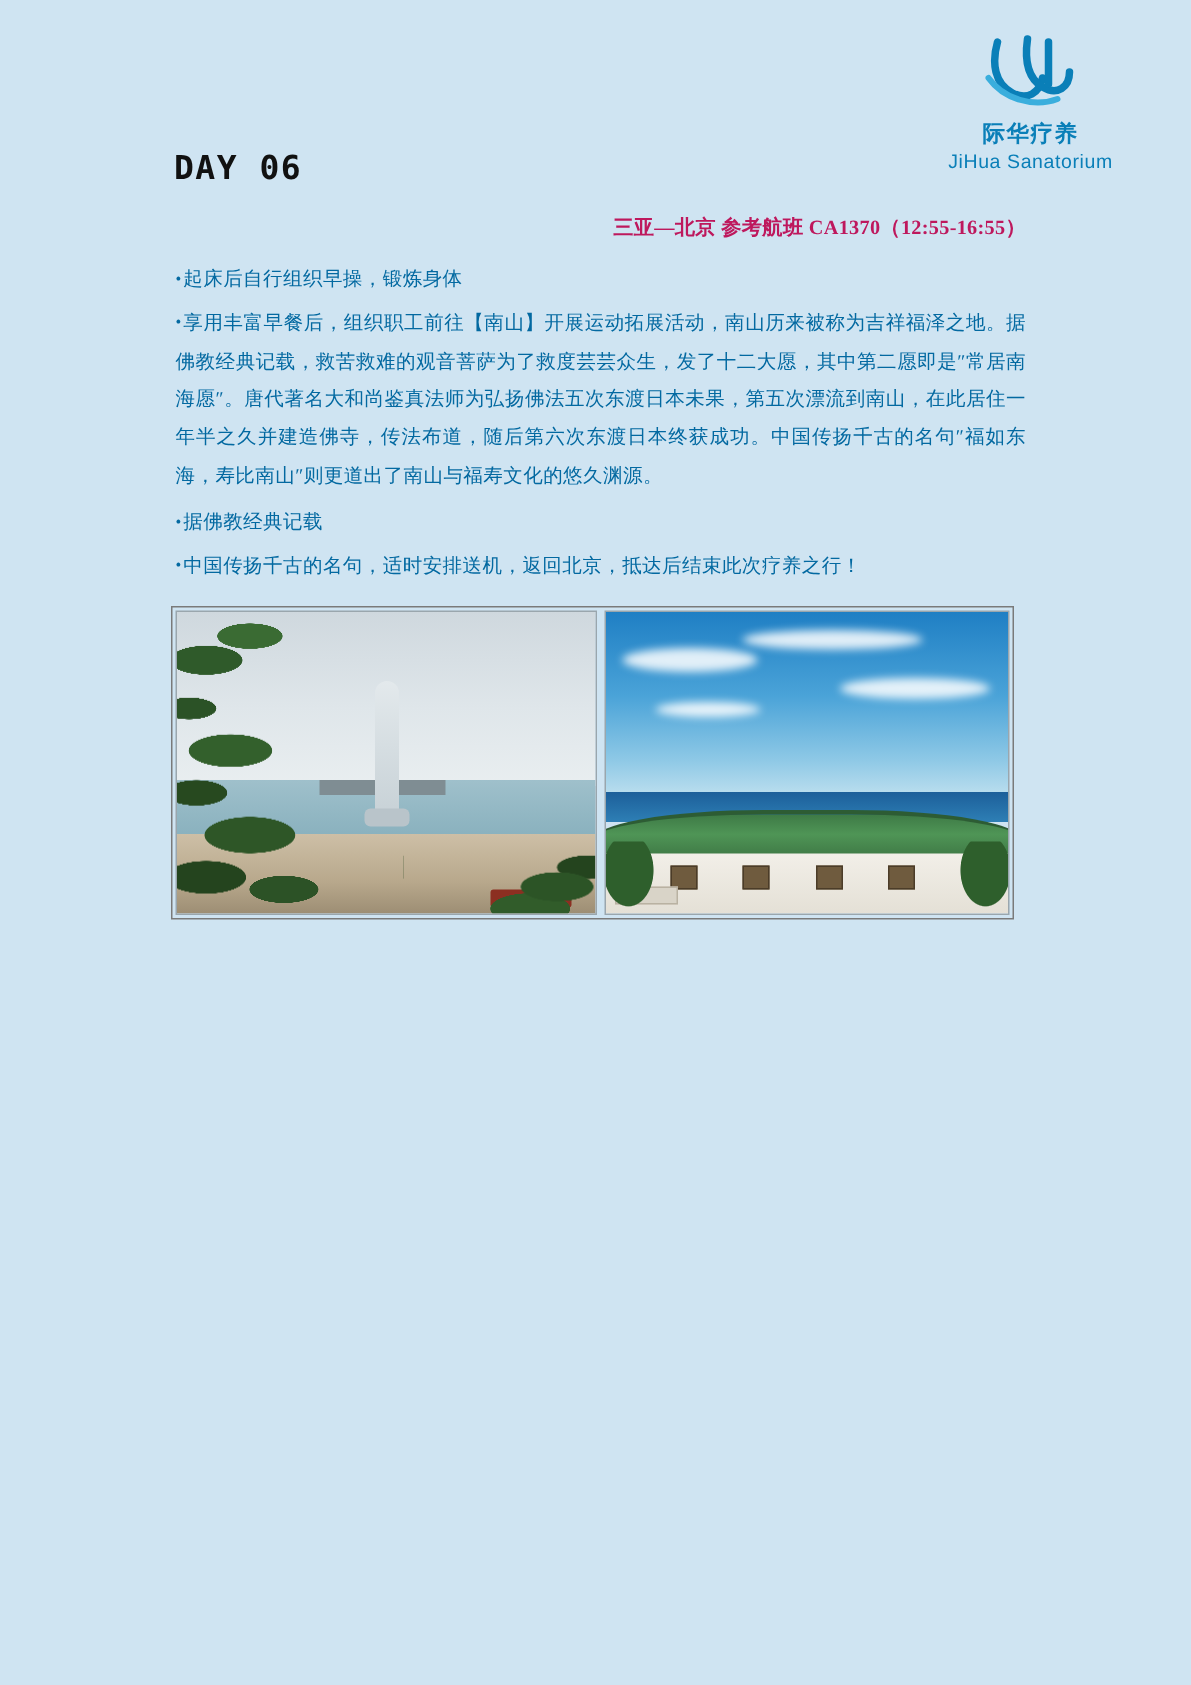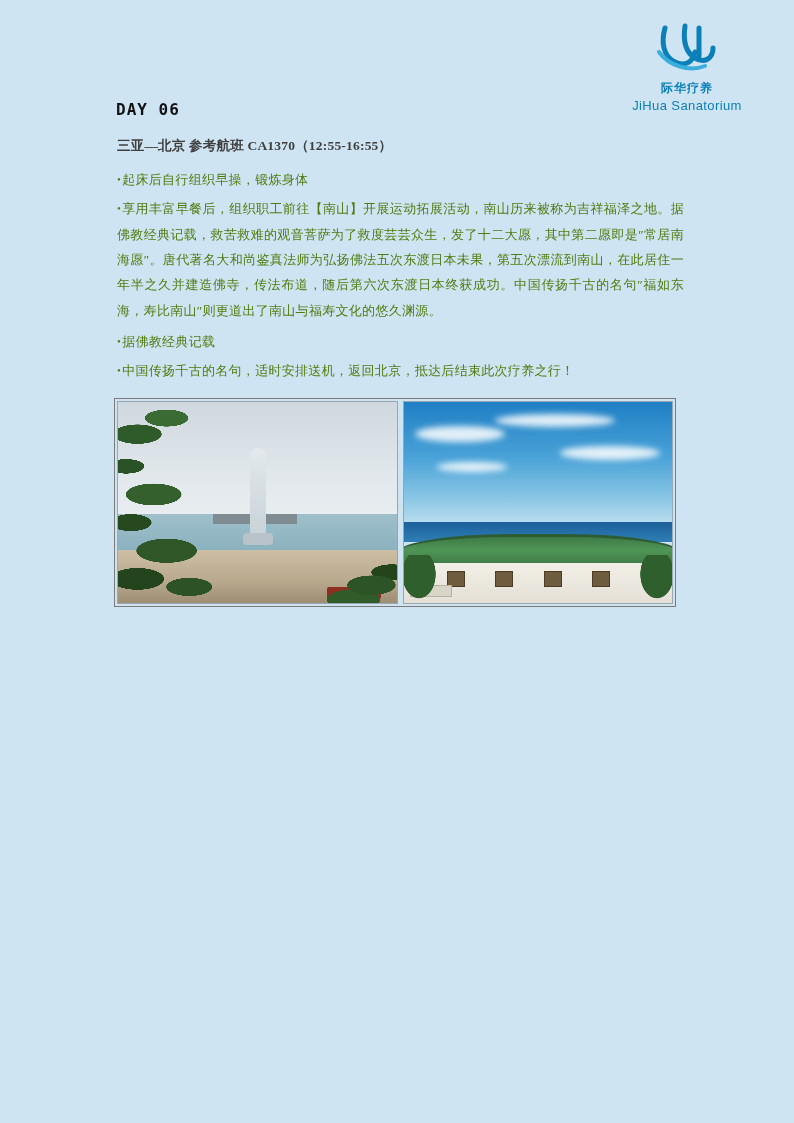--- a/index.html
+++ b/index.html
@@ -33,21 +33,21 @@
   }
   .logo-mark {
     width: 64px;
     height: 56px;
     margin: 0 auto;
     position: relative;
   }
   .logo-mark svg { display: block; }
   .logo-cn {
     font-family: "Liberation Sans", sans-serif;
-    font-size: 12px;
+    font-size: 15px;
     font-weight: bold;
     color: #0a7fb8;
     letter-spacing: 1px;
     margin-top: 2px;
   }
   .logo-en {
     font-family: "Liberation Sans", sans-serif;
     font-size: 13px;
     color: #0a7fb8;
     letter-spacing: 0.4px;
@@ -57,40 +57,41 @@
   
   .content {
     position: absolute;
     left: 114px;
     top: 100px;
     width: 570px;
   }
 
   .day-title {
     font-family: "DejaVu Sans Mono", monospace;
-    font-size: 16px;
+    font-size: 22px;
     font-weight: bold;
     letter-spacing: 1px;
     color: #111;
     margin: 0 0 18px 2px;
   }
 
   .route-line {
     font-family: "Liberation Serif", serif;
     font-size: 13.5px;
     font-weight: bold;
-    color: #404040;
+    color: #be185d;
     margin: 0 0 12px 3px;
     letter-spacing: 0.2px;
+    text-align: right;
   }
 
   .bullet {
     font-size: 13px;
     line-height: 1.95;
-    color: #4d7c0f;
+    color: #0369a1;
     margin: 0 0 4px 3px;
     text-align: justify;
     letter-spacing: 0.3px;
   }
   .bullet .dot {
     font-size: 11px;
     vertical-align: 1px;
     margin-right: 1px;
   }
   .bullet.para {

